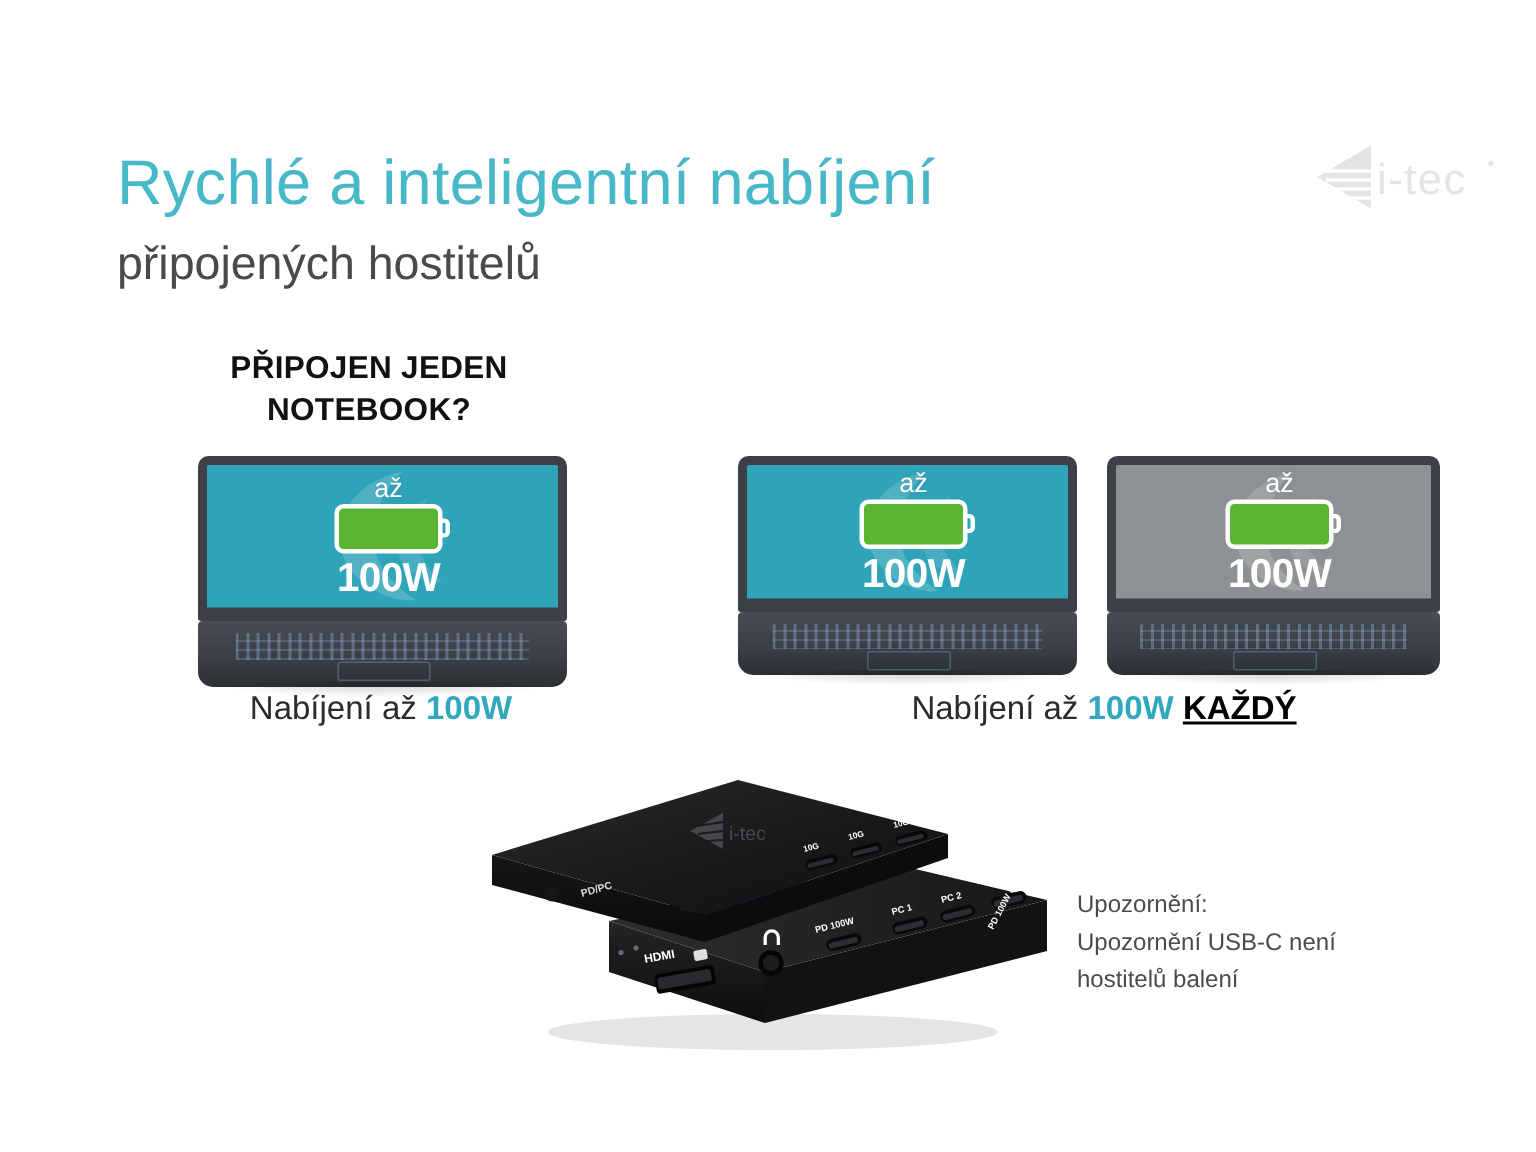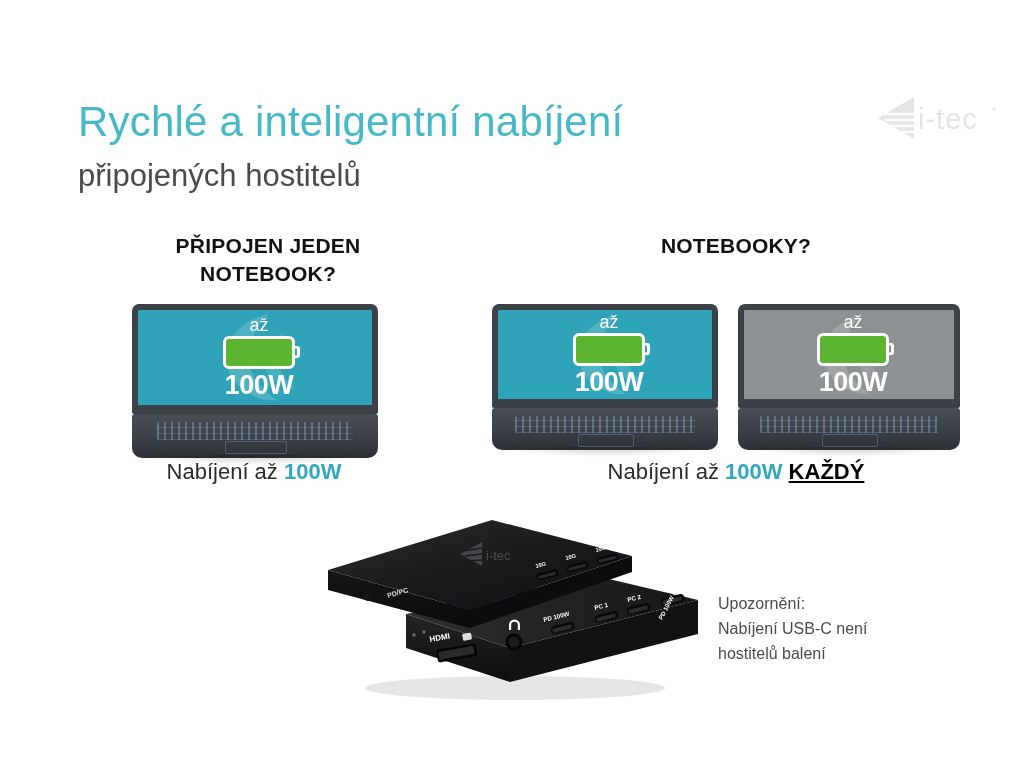--- a/index.html
+++ b/index.html
@@ -55,21 +55,21 @@
   
   .section-head {
     position: absolute;
     font-size: 21px;
     font-weight: bold;
     color: #111111;
     text-align: center;
     line-height: 1.35;
     letter-spacing: 0.2px;
   }
-  .section-head.left  { top: 232px; left:  108px; width: 320px; }
+  .section-head.left  { top: 232px; left:  86px; width: 320px; }
   .section-head.right { top: 232px; left: 576px; width: 320px; }
 
   
   .laptop {
     position: absolute;
   }
   .laptop .lid {
     position: relative;
     border: 6px solid #3b4146;
     border-bottom-width: 9px;
@@ -253,21 +253,20 @@
     <div class="pad"></div>
     <div class="base-shadow"></div>
   </div>
 </div>
 
 <div class="caption left">
   <span>Nabíjení až </span><span class="hl">100W</span>
 </div>
 
 <div class="section-head right">
-  <div>NOTEBOOKY?</div>
 </div>
 
 <div class="laptop" style="left:492px; top:304px; width:226px;">
   <div class="lid" style="width:226px; height:104px;">
     <div class="screen">
       <svg class="watermark" width="112" height="90" viewBox="0 0 120 96">
         <path d="M70 4 C40 10 22 34 28 56 C33 76 56 92 78 90 C60 78 48 62 50 44 C52 26 60 12 70 4 Z" fill="#ffffff"></path>
         <path d="M86 22 C70 30 62 44 66 58 C70 70 84 80 96 78 C84 68 78 56 80 44 C81 34 84 27 86 22 Z" fill="#ffffff" opacity=".7"></path>
       </svg>
       <div class="screen-content">
@@ -426,15 +425,15 @@
       <text x="286" y="54" font-family="'Liberation Sans', sans-serif" font-size="5.6" font-weight="bold" fill="#ffffff" transform="rotate(-14 286 54)">10G</text>
 
       <circle cx="58" cy="98" r="5" fill="#151518"></circle>
       <text x="78" y="100" font-family="'Liberation Sans', sans-serif" font-size="7" font-weight="bold" fill="#d8d8d8" transform="rotate(-16 78 100)">PD/PC</text>
     </g>
   </svg>
 </div>
 
 <div class="notice">
   <div>Upozornění:</div>
-  <div>Nabíjení USB-C není</div>
+  <div>Upozornění USB-C není</div>
   <div>hostitelů balení</div>
 </div>
 
 </body></html>

